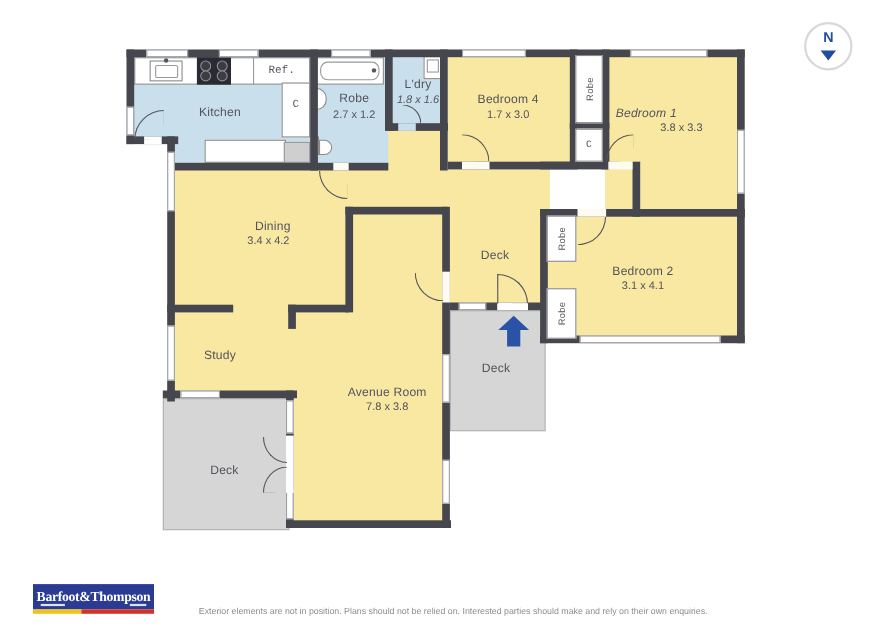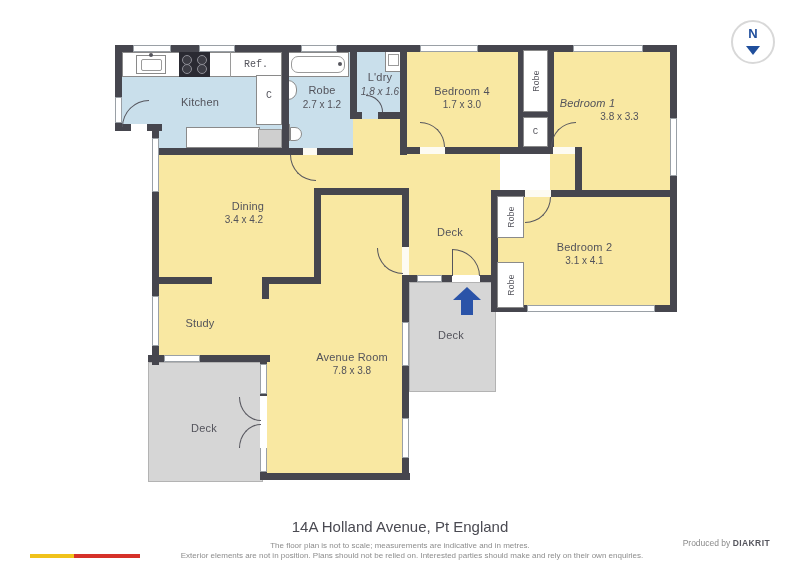--- a/index.html
+++ b/index.html
@@ -175,28 +175,24 @@
   <div class="abs lbl" style="left:406px;top:328px;width:90px;height:13px;">Deck</div>
 
   <div class="abs tri-up" style="left:453px;top:287px;"></div>
   <div class="abs" style="left:461px;top:299px;width:12px;height:16px;background:#2a53a8;"></div>
 
   <div class="abs" style="left:731px;top:20px;width:44px;height:44px;border:2px solid #d8d8d8;border-radius:50%;background:#fff;">
     <div class="abs" style="left:0;top:4px;width:40px;text-align:center;color:#1f4e9c;font-weight:bold;font-size:13px;">N</div>
     <div class="abs tri-down" style="left:13px;top:24px;"></div>
   </div>
 
-  <div class="abs footer-title" style="left:0;top:518px;">14A Holland Avenue, Pt England</div>
-  <div class="abs footer-disc" style="left:0;top:541px;">The floor plan is not to scale; measurements are indicative and in metres.</div>
   <div class="abs footer-disc" style="left:0;top:551px;padding-left:24px;">Exterior elements are not in position. Plans should not be relied on. Interested parties should make and rely on their own enquiries.</div>
 
   <div class="abs" style="left:30px;top:531px;width:110px;height:27px;">
+    <div class="abs logo-blue" style="left:0;top:0;width:110px;height:23px;">Barfoot&amp;Thompson</div>
     <div class="abs" style="left:7px;top:18px;width:22px;height:2px;background:rgba(255,255,255,.85);"></div>
     <div class="abs" style="left:88px;top:18px;width:15px;height:2px;background:rgba(255,255,255,.85);"></div>
     <div class="abs" style="left:0;top:23px;width:44px;height:4px;background:#f0c21a;"></div>
     <div class="abs" style="left:44px;top:23px;width:66px;height:4px;background:#d63129;"></div>
   </div>
 
-  <div class="abs produced" style="left:560px;top:538px;width:210px;">
-    <span>Produced by </span><b>DIAKRIT</b>
-  </div>
 
 </div>
 
 </body></html>

